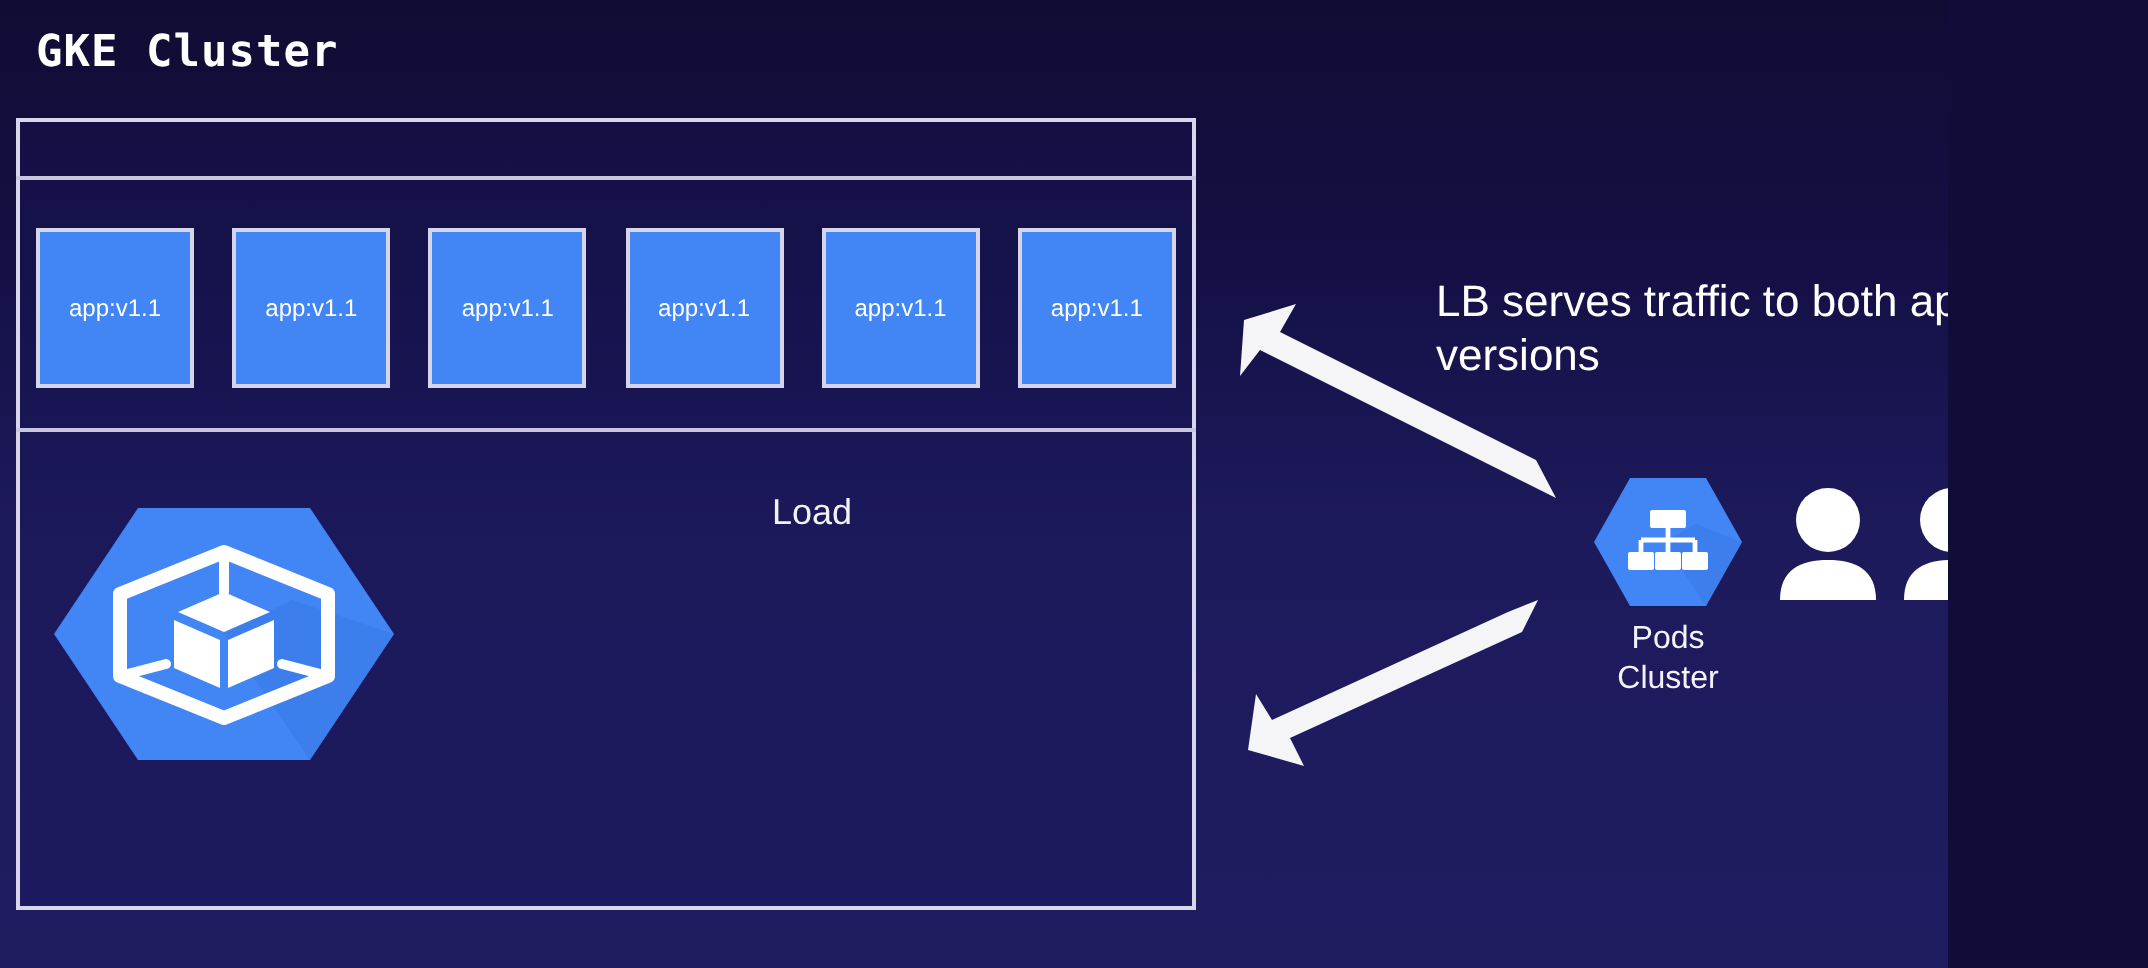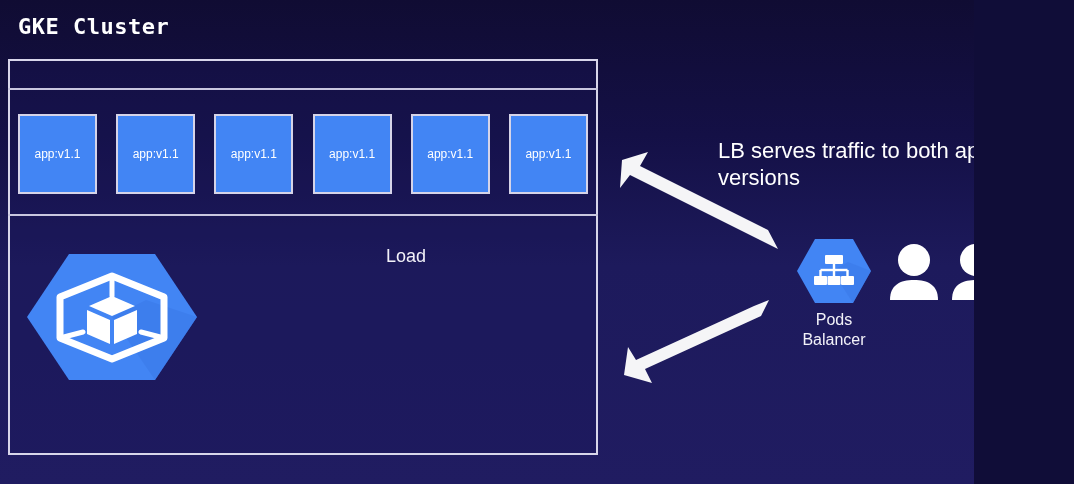--- a/index.html
+++ b/index.html
@@ -277,21 +277,21 @@
       <g stroke="#ffffff" stroke-width="2.4" fill="none">
         <line x1="38" y1="26" x2="38" y2="32"></line>
         <line x1="24.5" y1="32" x2="51.5" y2="32"></line>
         <line x1="24.5" y1="32" x2="24.5" y2="38"></line>
         <line x1="38" y1="32" x2="38" y2="38"></line>
         <line x1="51.5" y1="32" x2="51.5" y2="38"></line>
       </g>
     </svg>
     <div id="lb-label">
       <span>Pods</span><br>
-      <span>Balancer</span>
+      <span>Cluster</span>
     </div>
   </div>
 
   <div id="users-group">
     <svg class="user-icon" viewBox="0 0 52 58">
       <circle cx="26" cy="17" r="16" fill="#ffffff"></circle>
       <path d="M2,57 C2,42 12,37 26,37 C40,37 50,42 50,57 Z" fill="#ffffff"></path>
     </svg>
     <svg class="user-icon" viewBox="0 0 52 58">
       <circle cx="26" cy="17" r="16" fill="#ffffff"></circle>

